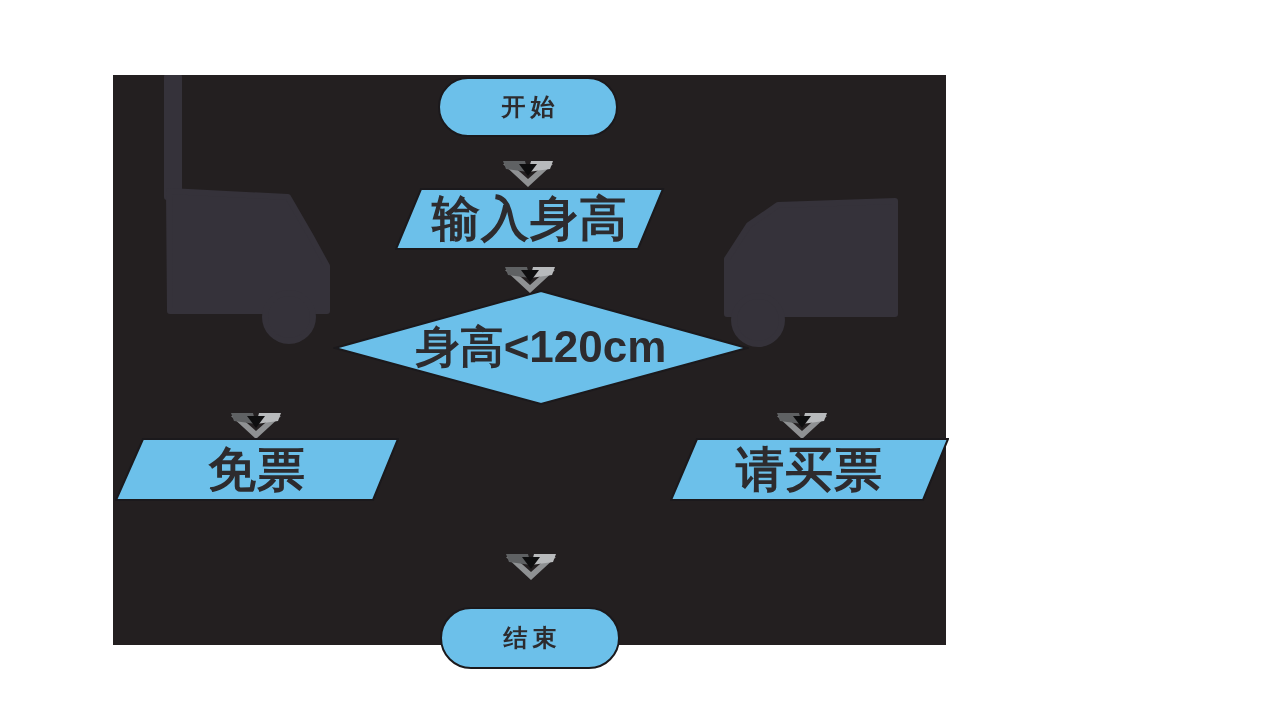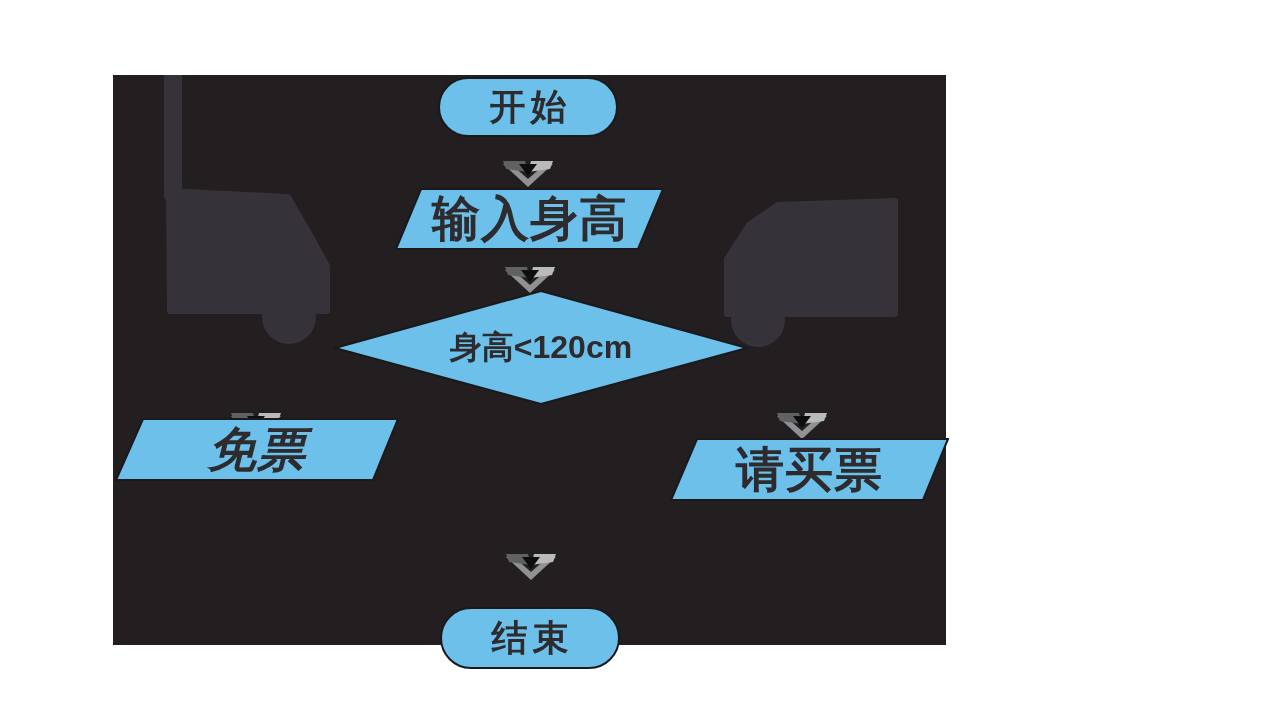--- a/index.html
+++ b/index.html
@@ -16,34 +16,34 @@
   .node{position:absolute;}
   .node .label{
     position:absolute;inset:0;display:flex;align-items:center;justify-content:center;
     color:var(--node-text,#2d2b2e);font-weight:700;white-space:nowrap;
   }
   .terminator{
     background:var(--node-fill,#6cc0ea);
     border:2px solid var(--node-border,#1b191c);
     box-sizing:border-box;
   }
-  .terminator .label{font-size:36px;letter-spacing:5px;padding-left:5px;}
+  .terminator .label{font-size:24px;letter-spacing:5px;padding-left:5px;}
   .io .label{font-size:48px;letter-spacing:1px;}
-  .decision .label{font-size:32px;letter-spacing:0;}
+  .decision .label{font-size:44px;letter-spacing:0;}
   .shape-svg{position:absolute;left:0;top:0;display:block;}
   .shape-svg polygon{
     fill:var(--node-fill,#6cc0ea);
     stroke:var(--node-border,#1b191c);
     stroke-width:2;
   }
   #node-start{left:438px;top:77px;width:180px;height:60px;border-radius:30px;}
   #node-end{left:440px;top:607px;width:180px;height:62px;border-radius:31px;}
   #node-input{left:395px;top:188px;width:270px;height:62px;}
   #node-decision{left:333px;top:289px;width:416px;height:117px;}
-  #node-free{left:115px;top:418px;width:284px;height:63px;font-style:italic;}
+  #node-free{left:115px;top:438px;width:284px;height:63px;}
   #node-buy{left:670px;top:438px;width:279px;height:63px;}
   .arrow{position:absolute;width:52px;height:28px;}
   #arrow-1{left:502px;top:160px;}
   #arrow-2{left:504px;top:266px;}
   #arrow-3{left:230px;top:412px;}
   #arrow-4{left:776px;top:412px;}
   #arrow-5{left:505px;top:553px;}
   .wing-dark{fill:var(--arrow-dark,#5f6163);}
   .wing-light{fill:var(--arrow-light,#b8babc);}
   .wing-base{fill:var(--arrow-base,#8f9193);}

